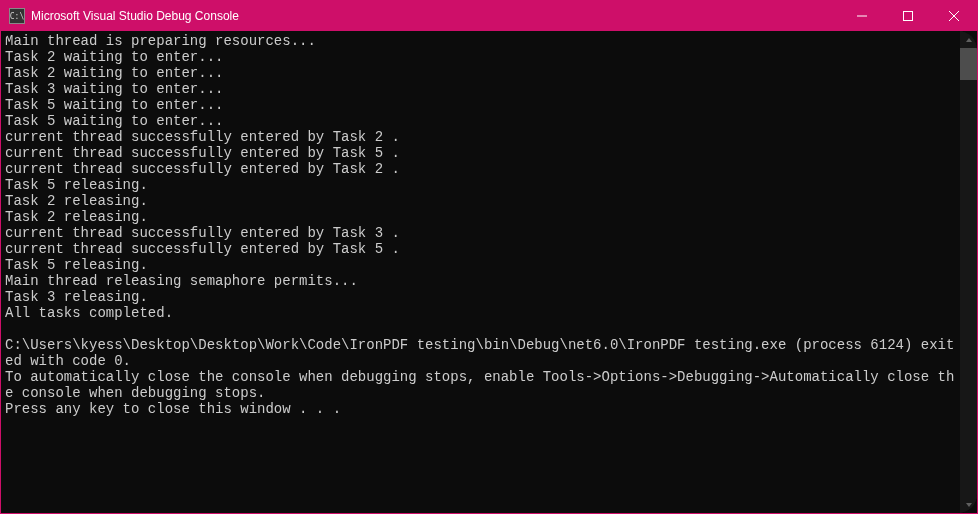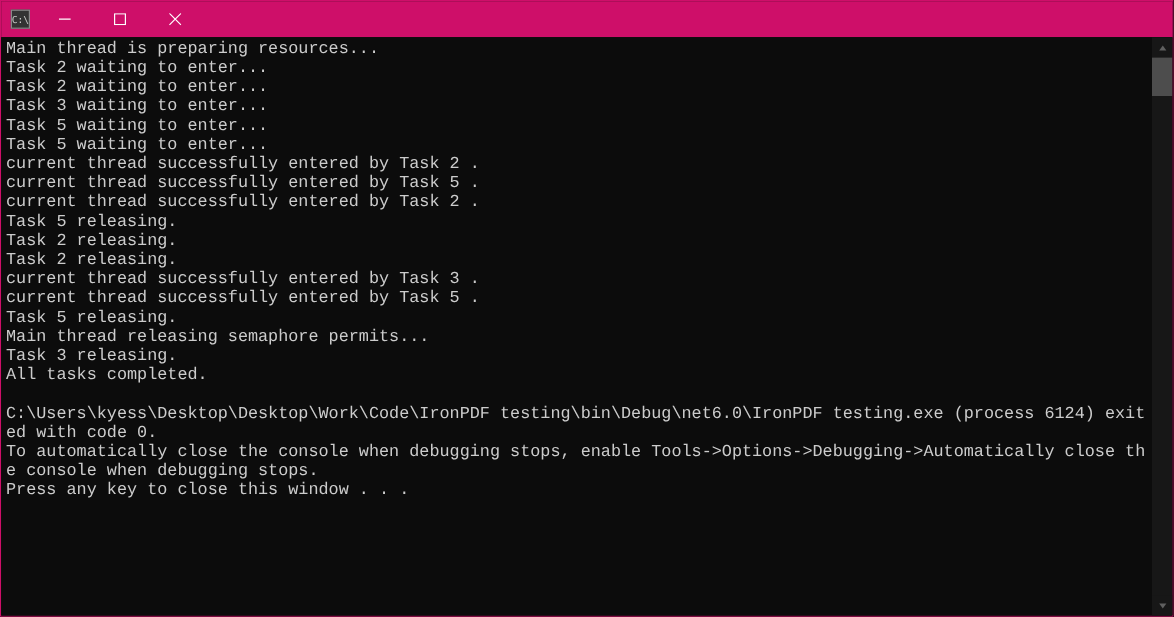--- a/index.html
+++ b/index.html
@@ -64,20 +64,21 @@
     }
     .window-control svg {
       width: 10px;
       height: 10px;
     }
     .console-body {
       flex: 1;
       display: flex;
       background: #0c0c0c;
       overflow: hidden;
+      border-radius: 19px;
     }
     .console-content {
       flex: 1;
       color: #cccccc;
       font-size: 14px;
       line-height: 16px;
       padding: 2px 4px;
       white-space: pre-wrap;
       word-break: break-all;
       font-family: Consolas, 'Courier New', monospace;
@@ -122,20 +123,21 @@
     .line {
       display: block;
     }
   </style>
 </head>
 <body>
 
 <div class="window">
   <div class="title-bar">
     <div class="title-icon">C:\</div>
+    <div class="title-text">Microsoft Visual Studio Debug Console</div>
     <div class="window-controls">
       <div class="window-control">
         <svg viewBox="0 0 10 10">
             <line x1="0" y1="5" x2="10" y2="5" stroke="#fff" stroke-width="1"></line>
           </svg>
       </div>
       <div class="window-control">
         <svg viewBox="0 0 10 10">
             <rect x="0.5" y="0.5" width="9" height="9" stroke="#fff" stroke-width="1" fill="none"></rect>
           </svg>

